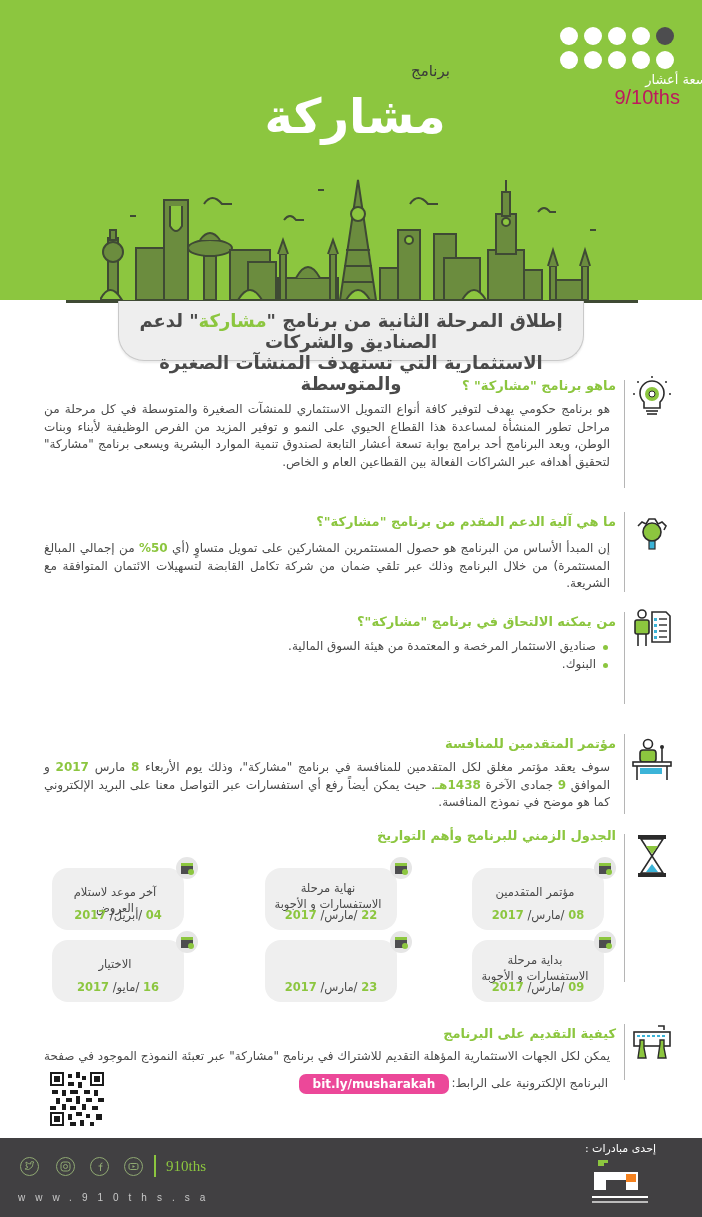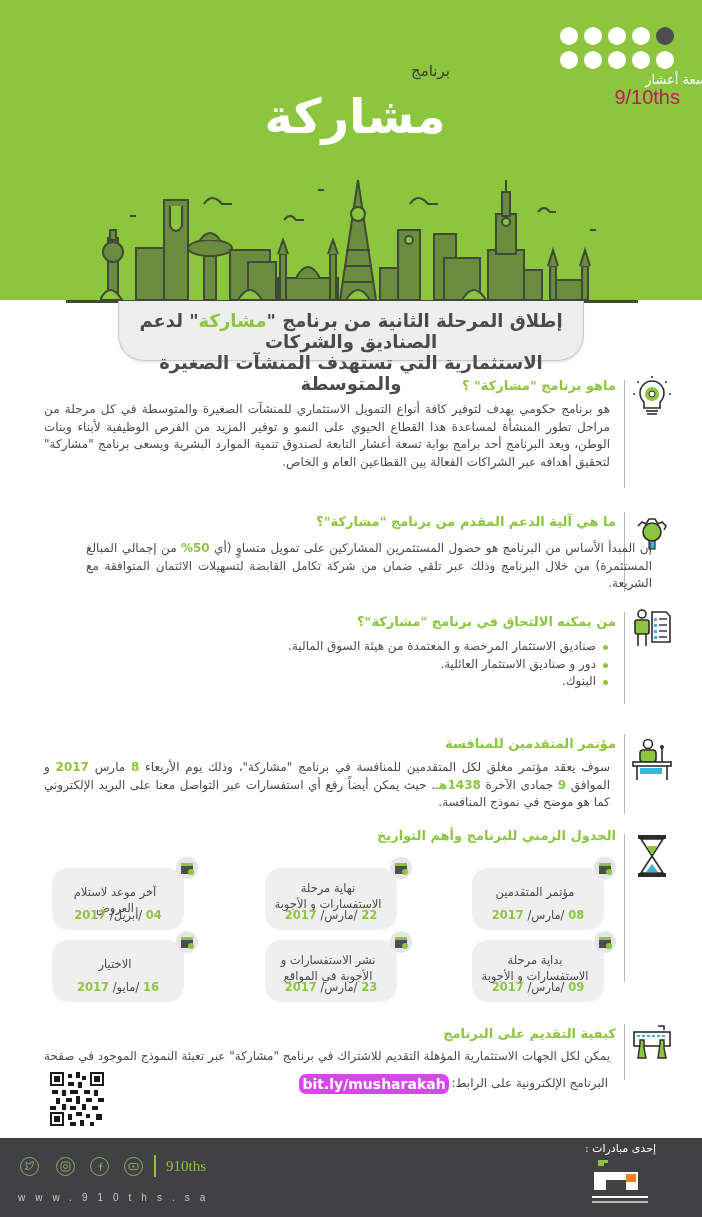--- a/index.html
+++ b/index.html
@@ -31,21 +31,21 @@
   .bul li::before { content: ""; position: absolute; right: 2px; top: 7px; width: 5px; height: 5px; border-radius: 50%; background: #8cc63f; }
 
   .card { position: absolute; width: 132px; height: 62px; background: #efefef; border-radius: 16px; direction: rtl; text-align: center; }
   .card .lbl { position: absolute; left: 4px; right: 10px; top: 12px; font-size: 11.5px; line-height: 16px; color: #4a4a4a; }
   .card .lbl.one { top: 16px; }
   .card .dt { position: absolute; left: 0; right: 0; bottom: 8px; font-size: 11.5px; color: #4a4a4a; direction: rtl; }
   .card .dt b { color: #8cc63f; font-weight: bold; }
   .cal { position: absolute; width: 22px; height: 22px; border-radius: 50%; background: #e6e6e6; }
   .cal svg { position: absolute; left: 4px; top: 4px; }
 
-  .link-pill { position: absolute; left: 299px; top: 1074px; width: 150px; height: 20px; background: #d946ef; border-radius: 7px; color: #ffffff; font-size: 14px; font-weight: bold; font-family: "DejaVu Sans", sans-serif; text-align: center; line-height: 20px; }
+  .link-pill { position: absolute; left: 299px; top: 1074px; width: 150px; height: 20px; background: #ec4899; border-radius: 7px; color: #ffffff; font-size: 12px; font-weight: bold; font-family: "DejaVu Sans", sans-serif; text-align: center; line-height: 20px; }
   .link-label { position: absolute; right: 94px; top: 1076px; font-size: 12px; color: #4a4a4a; direction: rtl; }
   .qr { position: absolute; left: 50px; top: 1072px; width: 54px; height: 54px; }
 
   .footer { position: absolute; left: 0; top: 1138px; width: 702px; height: 79px; background: #414042; }
   .footer-by { position: absolute; right: 46px; top: 1142px; font-size: 11px; color: #ffffff; direction: rtl; }
   .footer-logo { position: absolute; left: 590px; top: 1158px; width: 60px; height: 52px; }
   .social { position: absolute; top: 1157px; width: 19px; height: 19px; border-radius: 50%; border: 1.3px solid #8fa872; }
   .social svg { position: absolute; left: 3px; top: 3px; }
   .foot-sep { position: absolute; left: 154px; top: 1155px; width: 2px; height: 22px; background: #8cc63f; }
   .foot-handle { position: absolute; left: 166px; top: 1158px; font-size: 15px; color: #8cc63f; font-family: Liberation Serif, serif; }
@@ -168,21 +168,21 @@
 <div class="sec-title" style="top:378px;">ماهو برنامج "مشاركة" ؟</div>
 <div class="sec-body" style="top:401px;">هو برنامج حكومي يهدف لتوفير كافة أنواع التمويل الاستثماري للمنشآت الصغيرة والمتوسطة في كل مرحلة من مراحل تطور المنشأة لمساعدة هذا القطاع الحيوي على النمو و توفير المزيد من الفرص الوظيفية لأبناء وبنات الوطن، ويعد البرنامج أحد برامج بوابة تسعة أعشار التابعة لصندوق تنمية الموارد البشرية ويسعى برنامج "مشاركة" لتحقيق أهدافه عبر الشراكات الفعالة بين القطاعين العام و الخاص.</div>
 
 <div class="vline" style="top:512px;height:80px;"></div>
 <svg class="sec-icon" style="top:512px;" viewBox="0 0 40 44">
   <path d="M6 14 l4 -4 l4 2 l3 -5 l6 0 l3 5 l4 -2 l4 4 l-2 4" fill="none" stroke="#2b2b2b" stroke-width="1.6"></path>
   <circle cx="20" cy="20" r="9" fill="#8cc63f" stroke="#2b2b2b" stroke-width="1.6"></circle>
   <rect x="17" y="29" width="6" height="8" fill="#3cb4d8" stroke="#2b2b2b" stroke-width="1.2"></rect>
 </svg>
 <div class="sec-title" style="top:514px;">ما هي آلية الدعم المقدم من برنامج "مشاركة"؟</div>
-<div class="sec-body" style="top:540px;margin-left:42px;"><span>إن المبدأ الأساس من البرنامج هو حصول المستثمرين المشاركين على تمويل متساوٍ (أي </span><b class="g">50%</b><span> من إجمالي المبالغ المستثمرة) من خلال البرنامج وذلك عبر تلقي ضمان من شركة تكامل القابضة لتسهيلات الائتمان المتوافقة مع الشريعة.</span></div>
+<div class="sec-body" style="top:540px;"><span>إن المبدأ الأساس من البرنامج هو حصول المستثمرين المشاركين على تمويل متساوٍ (أي </span><b class="g">50%</b><span> من إجمالي المبالغ المستثمرة) من خلال البرنامج وذلك عبر تلقي ضمان من شركة تكامل القابضة لتسهيلات الائتمان المتوافقة مع الشريعة.</span></div>
 
 <div class="vline" style="top:612px;height:92px;"></div>
 <svg class="sec-icon" style="top:608px;" viewBox="0 0 40 44">
   <circle cx="10" cy="6" r="4" fill="none" stroke="#2b2b2b" stroke-width="1.6"></circle>
   <rect x="3" y="12" width="14" height="14" rx="2" fill="#8cc63f" stroke="#2b2b2b" stroke-width="1.6"></rect>
   <line x1="6" y1="26" x2="6" y2="38" stroke="#2b2b2b" stroke-width="1.6"></line>
     <line x1="14" y1="26" x2="14" y2="38" stroke="#2b2b2b" stroke-width="1.6"></line>
   <path d="M20 4 h14 l4 4 v26 h-18 z" fill="#fff" stroke="#2b2b2b" stroke-width="1.6"></path>
   <g fill="#3cb4d8">
       <rect x="22" y="10" width="3" height="3"></rect>
@@ -193,21 +193,20 @@
   <g stroke="#2b2b2b" stroke-width="1.4">
       <line x1="27" y1="11" x2="35" y2="11"></line>
       <line x1="27" y1="17" x2="35" y2="17"></line>
       <line x1="27" y1="23" x2="35" y2="23"></line>
       <line x1="27" y1="29" x2="35" y2="29"></line>
     </g>
 </svg>
 <div class="sec-title" style="top:614px;">من يمكنه الالتحاق في برنامج "مشاركة"؟</div>
 <ul class="sec-body bul" style="top:638px;">
   <li>صناديق الاستثمار المرخصة و المعتمدة من هيئة السوق المالية.</li>
-  <li>دور و صناديق الاستثمار العائلية.</li>
   <li>البنوك.</li>
 </ul>
 
 <div class="vline" style="top:734px;height:80px;"></div>
 <svg class="sec-icon" style="top:738px;" viewBox="0 0 40 44">
   <circle cx="16" cy="6" r="4.5" fill="none" stroke="#2b2b2b" stroke-width="1.6"></circle>
   <rect x="8" y="12" width="16" height="12" rx="3" fill="#8cc63f" stroke="#2b2b2b" stroke-width="1.6"></rect>
   <line x1="30" y1="10" x2="30" y2="24" stroke="#2b2b2b" stroke-width="1.6"></line>
     <circle cx="30" cy="9" r="2" fill="#2b2b2b"></circle>
   <rect x="1" y="24" width="38" height="4" fill="#fff" stroke="#2b2b2b" stroke-width="1.6"></rect>
@@ -270,21 +269,20 @@
 </div>
 <div class="cal" style="left:594px;top:931px;">
     <svg width="14" height="14" viewBox="0 0 14 14">
       <rect x="1" y="2" width="12" height="11" fill="#4d4d4f"></rect>
       <rect x="1" y="2" width="12" height="3" fill="#8cc63f"></rect>
       <circle cx="11" cy="11" r="3" fill="#8cc63f"></circle>
     </svg>
   </div>
 
 <div class="card" style="left:265px;top:940px;">
-  <div class="lbl">نشر الاستفسارات و الأجوبة في المواقع</div>
   <div class="dt"><b>23</b> <span>/مارس/</span> <b>2017</b></div>
 </div>
 <div class="cal" style="left:390px;top:931px;">
     <svg width="14" height="14" viewBox="0 0 14 14">
       <rect x="1" y="2" width="12" height="11" fill="#4d4d4f"></rect>
       <rect x="1" y="2" width="12" height="3" fill="#8cc63f"></rect>
       <circle cx="11" cy="11" r="3" fill="#8cc63f"></circle>
     </svg>
   </div>
 

